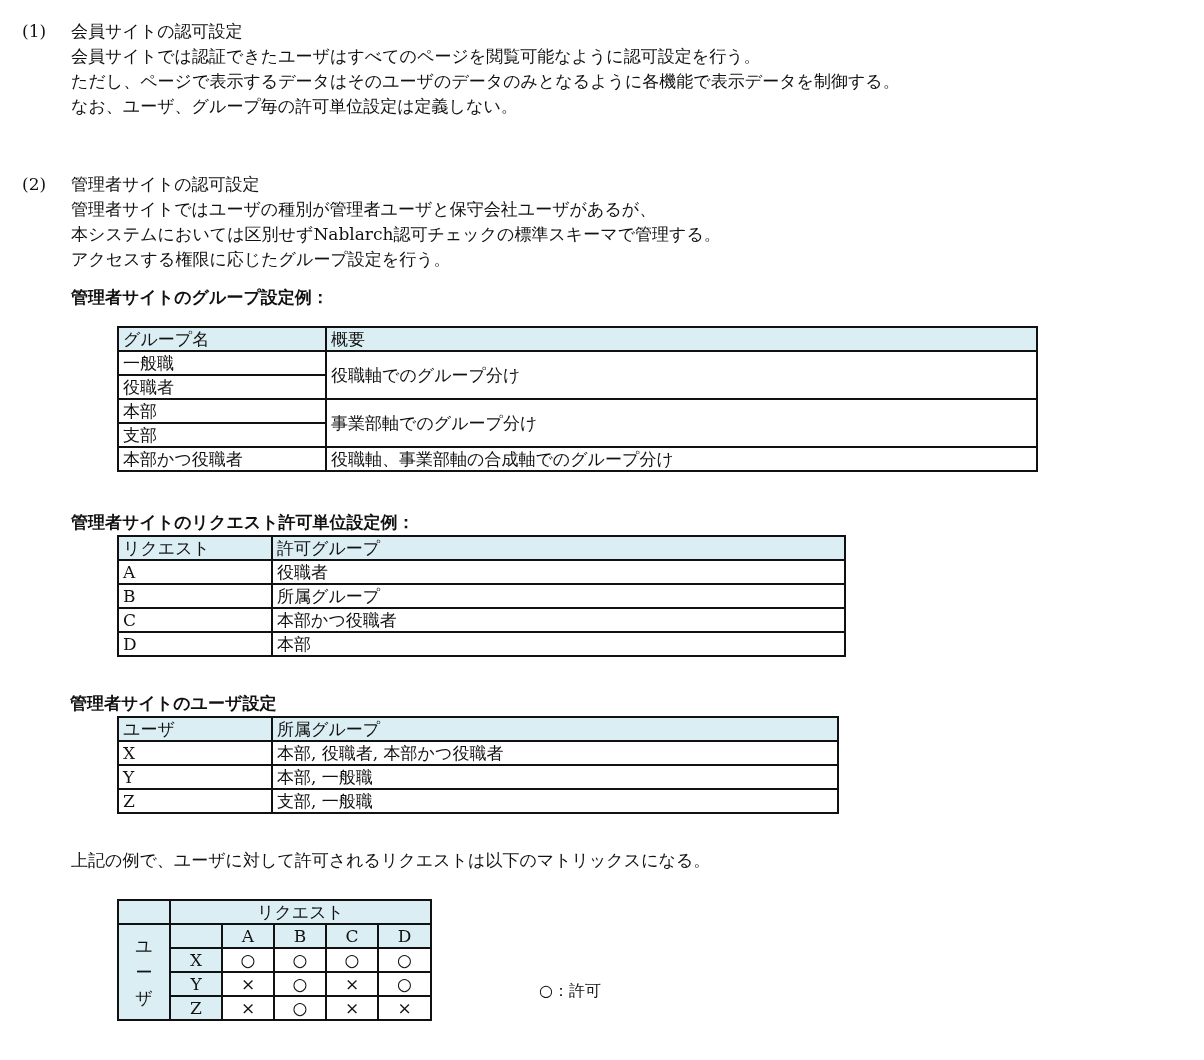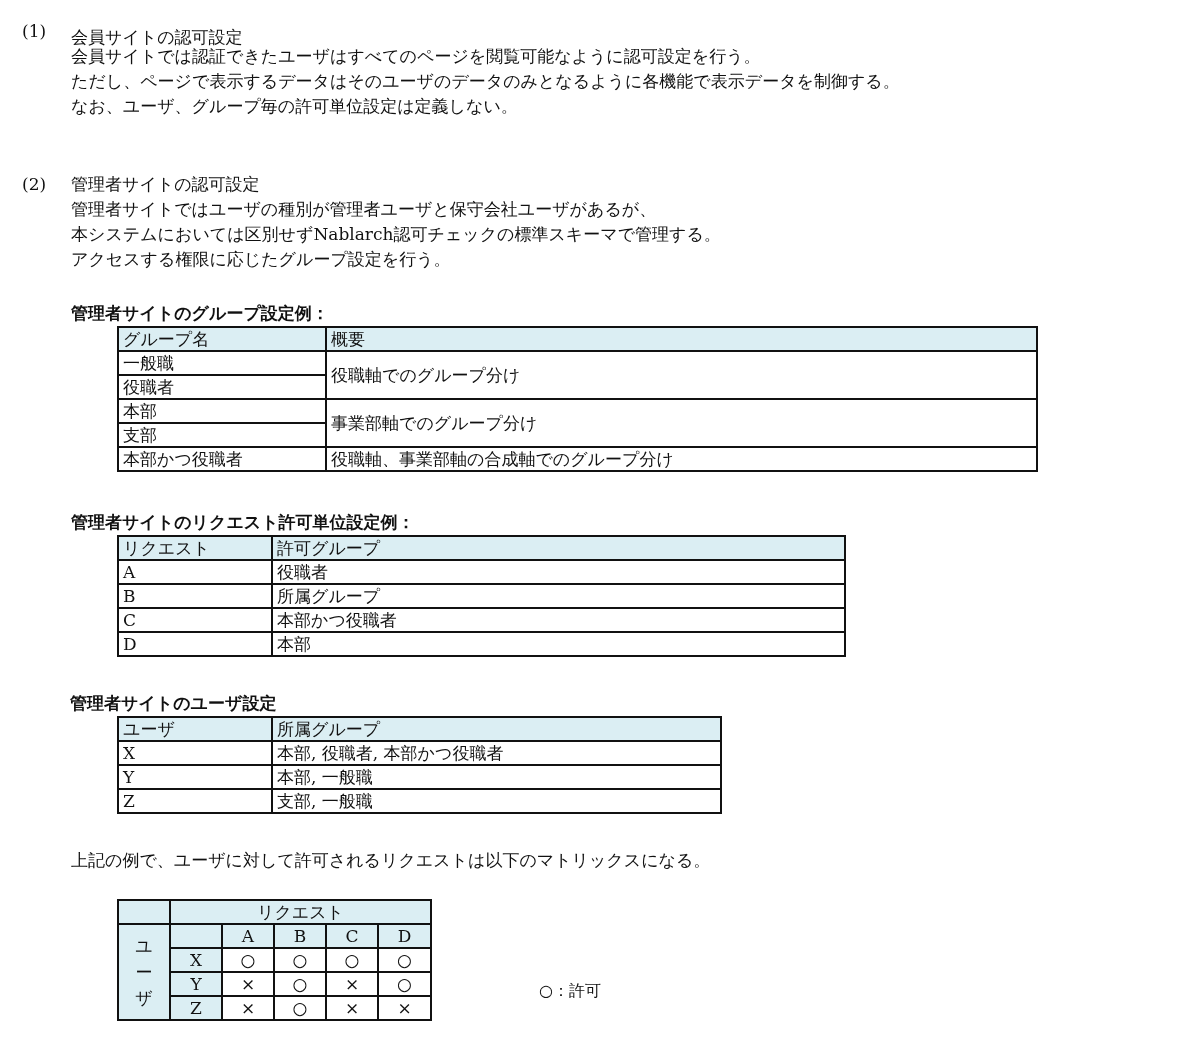--- a/index.html
+++ b/index.html
@@ -10,32 +10,32 @@
   table { border-collapse:collapse; position:absolute; table-layout:fixed; }
   td { border:2px solid #111; padding:0 4px; height:22px; line-height:22px; white-space:nowrap; font-size:17px; vertical-align:middle; }
   .hd { background:#dbeef3; }
   .center { text-align:center; padding:0; }
   .legend { position:absolute; line-height:26px; font-size:16px; white-space:nowrap; }
 </style>
 </head>
 <body>
 
 <div class="line" style="left:22px; top:19px;">(1)</div>
-<div class="line" style="left:71px; top:25px;">会員サイトの認可設定</div>
+<div class="line" style="left:71px; top:19px;">会員サイトの認可設定</div>
 <div class="line" style="left:71px; top:44px;">会員サイトでは認証できたユーザはすべてのページを閲覧可能なように認可設定を行う。</div>
 <div class="line" style="left:71px; top:69px;">ただし、ページで表示するデータはそのユーザのデータのみとなるように各機能で表示データを制御する。</div>
 <div class="line" style="left:71px; top:94px;">なお、ユーザ、グループ毎の許可単位設定は定義しない。</div>
 
 <div class="line" style="left:22px; top:172px;">(2)</div>
 <div class="line" style="left:71px; top:172px;">管理者サイトの認可設定</div>
 <div class="line" style="left:71px; top:197px;">管理者サイトではユーザの種別が管理者ユーザと保守会社ユーザがあるが、</div>
 <div class="line" style="left:71px; top:222px;">本システムにおいては区別せずNablarch認可チェックの標準スキーマで管理する。</div>
 <div class="line" style="left:71px; top:247px;">アクセスする権限に応じたグループ設定を行う。</div>
 
-<div class="line bold" style="left:71px; top:301px;">管理者サイトのグループ設定例：</div>
+<div class="line bold" style="left:71px; top:285px;">管理者サイトのグループ設定例：</div>
 <table style="left:117px; top:326px; width:921px;">
   <colgroup>
       <col style="width:208px">
       <col>
     </colgroup>
   <tbody>
       <tr class="hd">
     <td>グループ名</td>
     <td>概要</td>
   </tr>
@@ -84,21 +84,21 @@
     <td>本部かつ役職者</td>
   </tr>
   <tr>
     <td>D</td>
     <td>本部</td>
   </tr>
 </tbody>
   </table>
 
 <div class="line bold" style="left:70px; top:691px;text-align:right;">管理者サイトのユーザ設定</div>
-<table style="left:117px; top:716px; width:605px;">
+<table style="left:117px; top:716px; width:722px;">
   <colgroup>
       <col style="width:154px">
       <col>
     </colgroup>
   <tbody>
       <tr class="hd">
     <td>ユーザ</td>
     <td>所属グループ</td>
   </tr>
   <tr>

